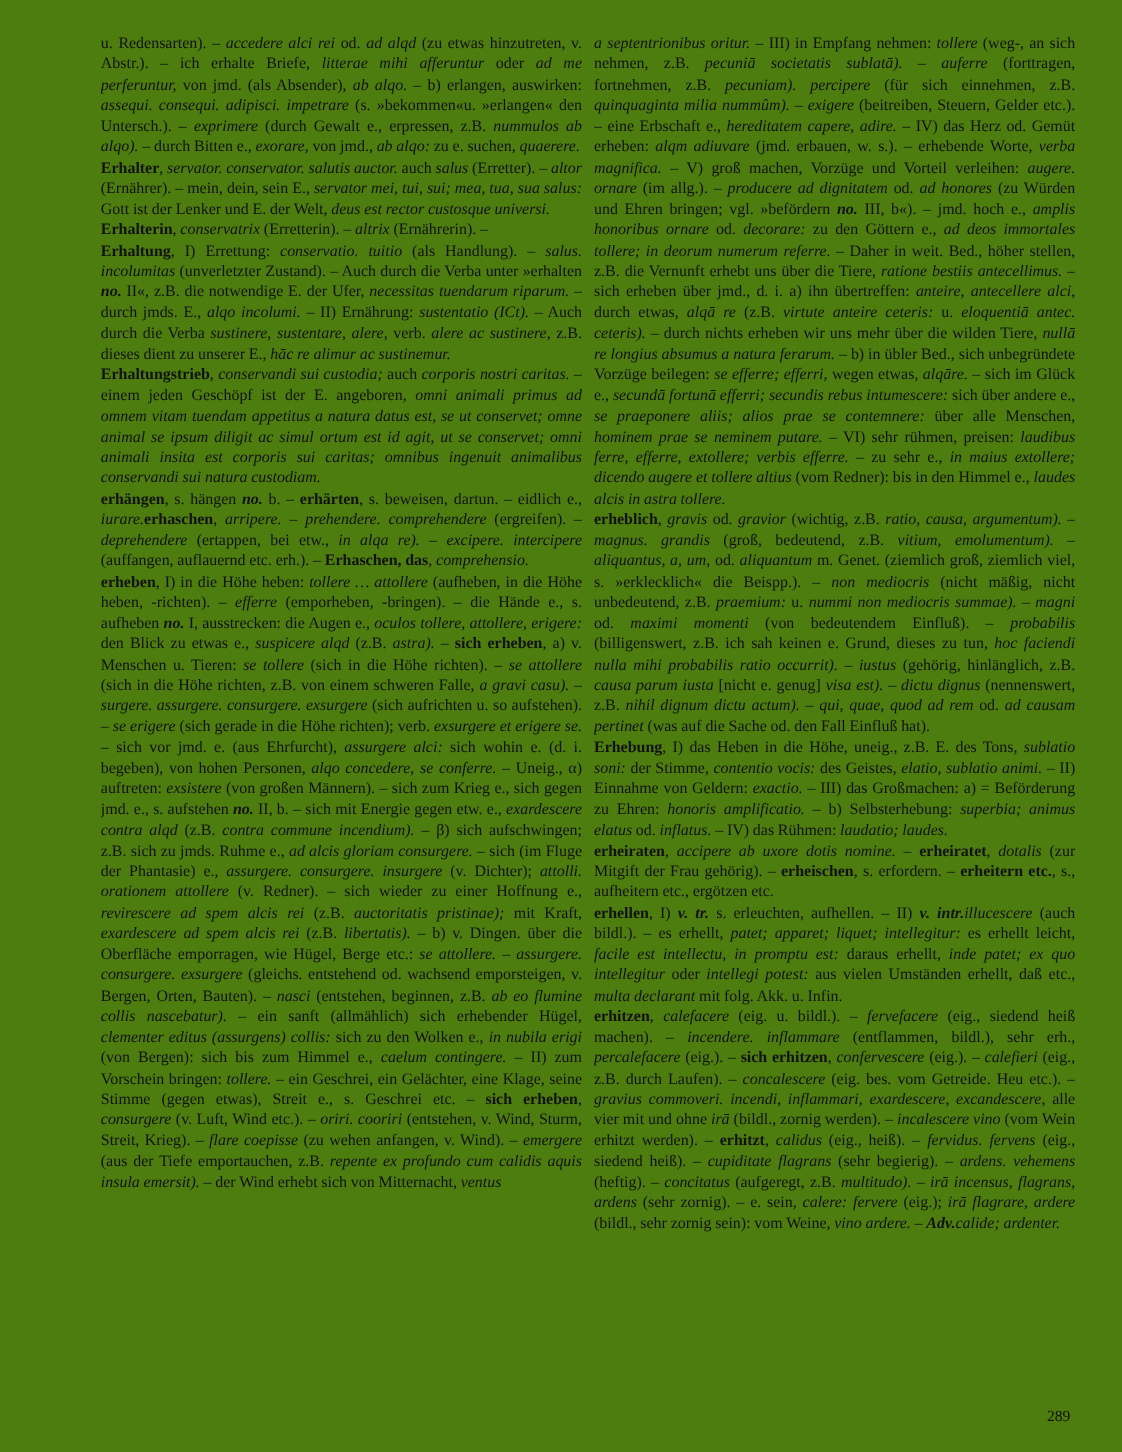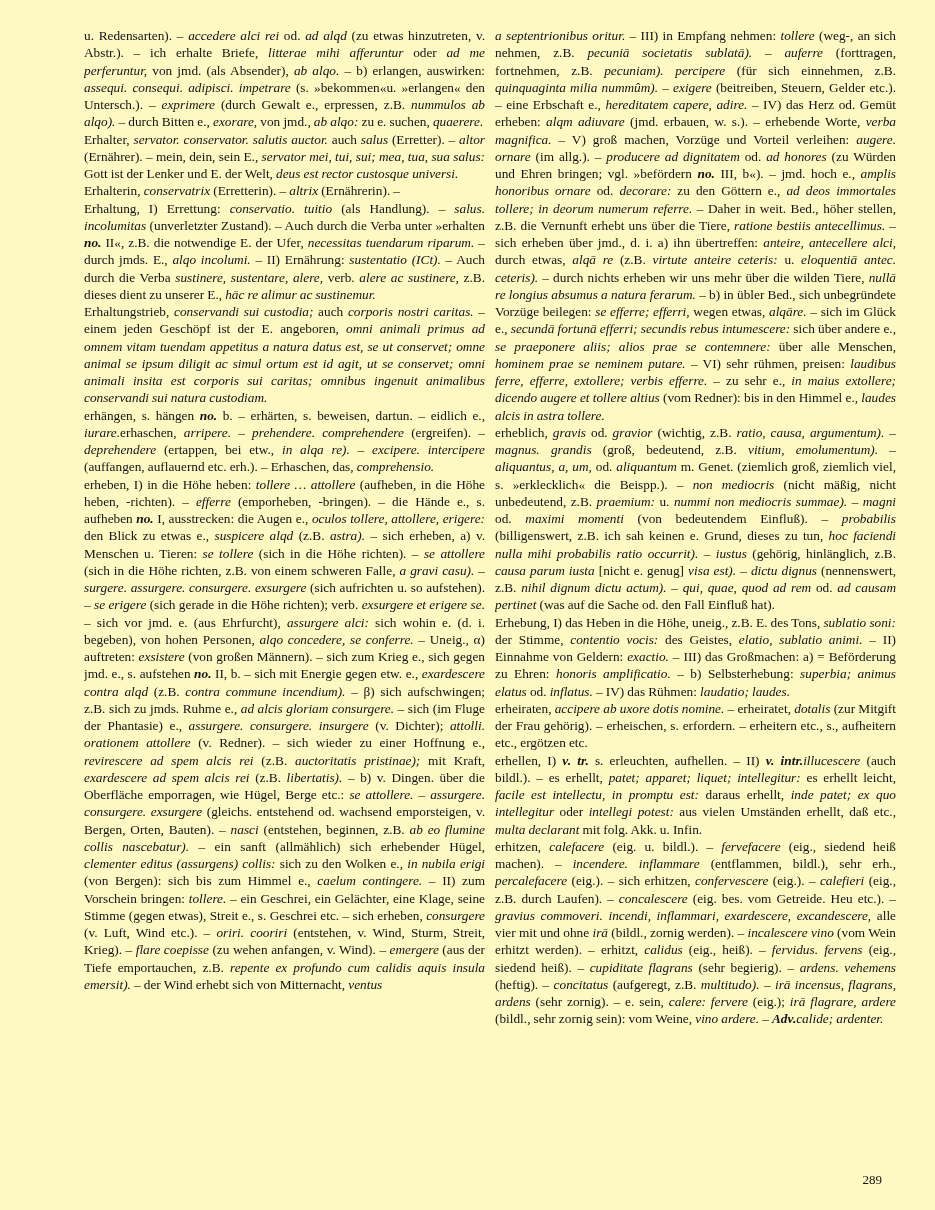--- a/index.html
+++ b/index.html
@@ -4,21 +4,21 @@
 <style>
   html, body {
     margin: 0;
     padding: 0;
     background: #ffffff;
   }
   .page {
     position: relative;
     width: 935px;
     height: 1210px;
-    background: #fef9c3;
+    background: #4d7c0f;
     font-family: "Liberation Serif", "DejaVu Serif", serif;
     color: #121212;
     overflow: hidden;
   }
   .columns {
     position: absolute;
     left: 84px;
     top: 27px;
     display: flex;
     gap: 10px;
@@ -33,25 +33,25 @@
     hyphens: auto;
     -webkit-hyphens: auto;
     word-spacing: -0.2px;
   }
   .entry {
     margin: 0;
     padding: 0;
   }
   .seg-n { font-style: normal; font-weight: normal; }
   .seg-i { font-style: italic; }
-  .seg-b { font-weight: normal; }
+  .seg-b { font-weight: bold; }
   .seg-bi { font-weight: bold; font-style: italic; }
   .page-number {
     position: absolute;
-    right: 53px;
+    right: 43px;
     top: 1172px;
     font-size: 13px;
     line-height: 16px;
     color: #121212;
   }
 </style>
 </head>
 <body>
 
 <div class="page">

